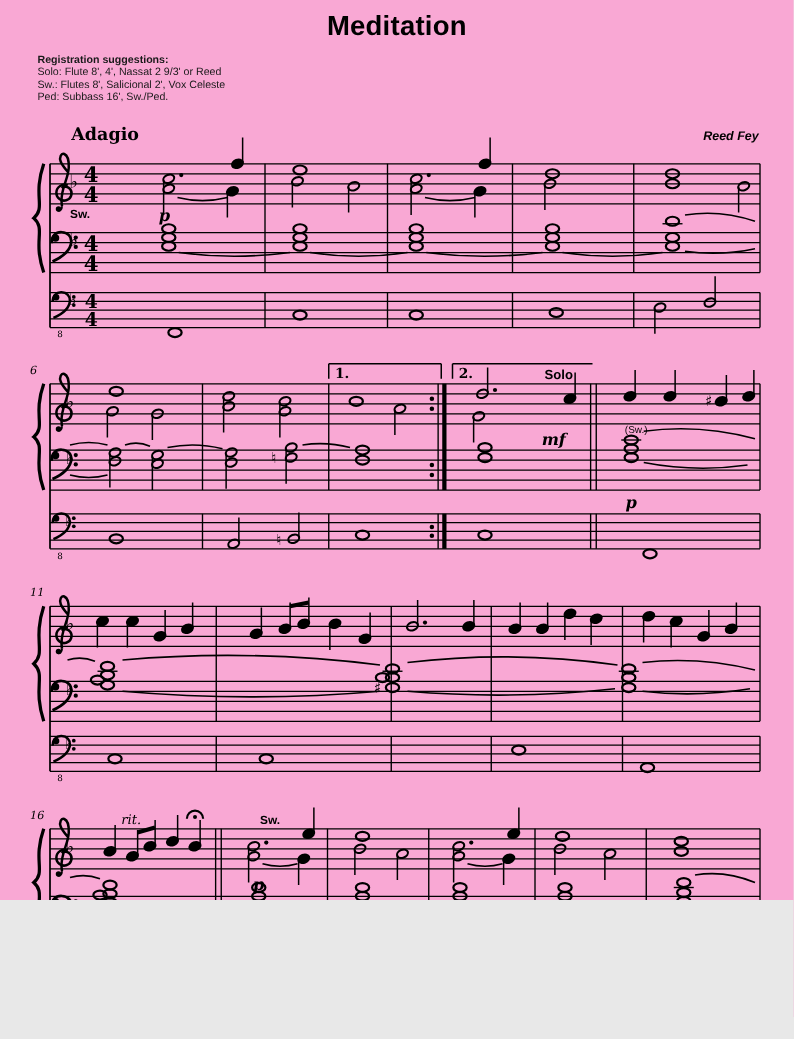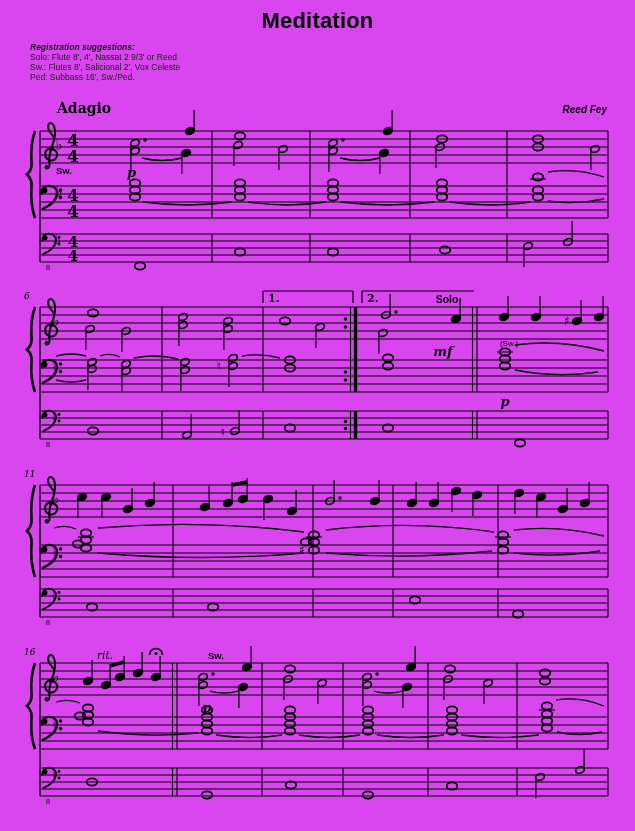--- a/index.html
+++ b/index.html
@@ -1,24 +1,24 @@
 <!DOCTYPE html>
 <html><head>
 <meta charset="utf-8">
 <style>
   html,body{margin:0;padding:0;background:#e8e8e8}
-  .page{position:relative;width:635px;height:831px;background:#d946ef;overflow:hidden;
+  .page{position:relative;width:635px;height:720px;background:#f9a8d4;overflow:hidden;
         font-family:"Liberation Sans",sans-serif;color:#000}
   .title{position:absolute;top:8px;left:0;right:0;text-align:center;
          font:bold 22px "Liberation Sans",sans-serif;letter-spacing:.2px}
   .subtitle{position:absolute;top:41px;left:0;right:0;text-align:center;
             font:italic 12.5px "DejaVu Serif",serif}
   .registration{position:absolute;top:42px;left:30px;font:8.5px "Liberation Sans",sans-serif;
                 line-height:10px;color:#1a1a1a}
-  .reg-head{font-weight:bold;font-style:italic}
+  .reg-head{font-weight:bold;}
   .tempo{position:absolute;top:100px;left:57px;font:bold 14px "DejaVu Serif",serif}
   .composer{position:absolute;top:104px;right:28px;font:italic bold 10px "Liberation Sans",sans-serif}
   #score-svg{position:absolute;left:0;top:0}
   text{fill:#000}
   .ms-lbl{font:bold 9.5px "Liberation Sans",sans-serif}
   .ms-solo{font:bold 10.5px "Liberation Sans",sans-serif}
   .ms-sw8{font:8px "Liberation Sans",sans-serif}
   .ms-dyn{font:italic bold 13px "DejaVu Serif",serif}
   .ms-it{font:italic 10.5px "DejaVu Serif",serif}
   .ms-meas{font:italic 9px "DejaVu Serif",serif}

